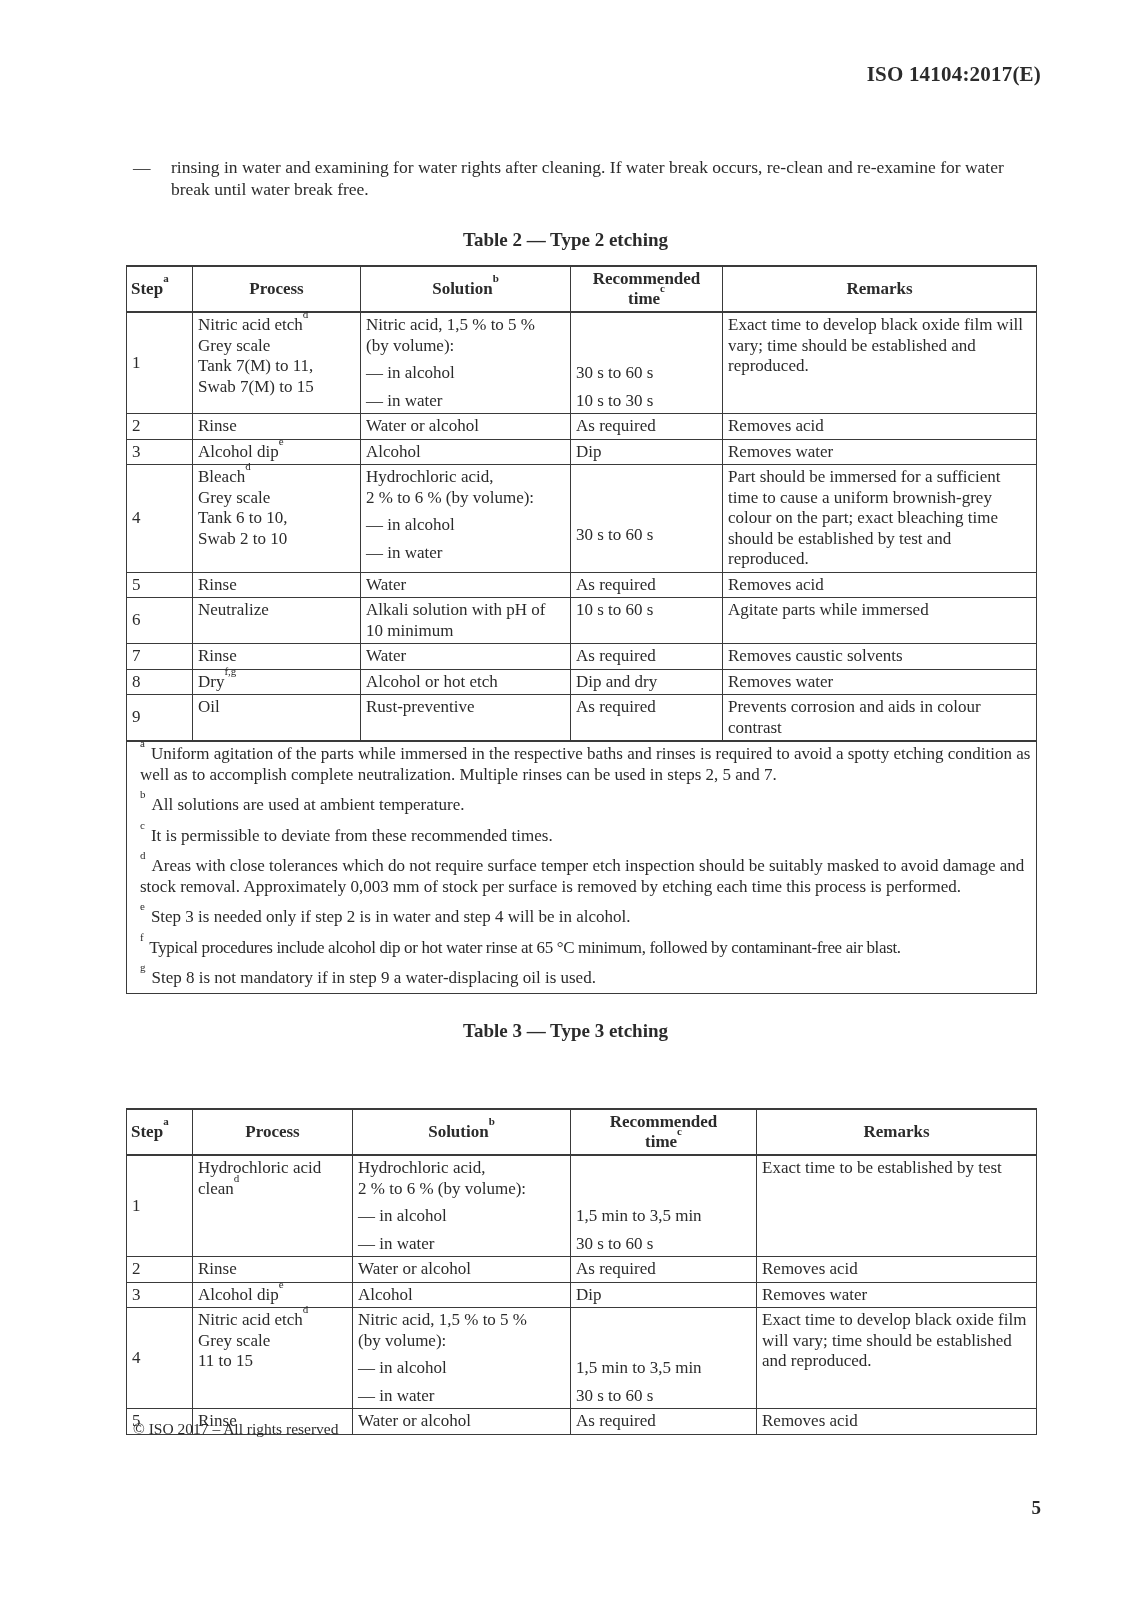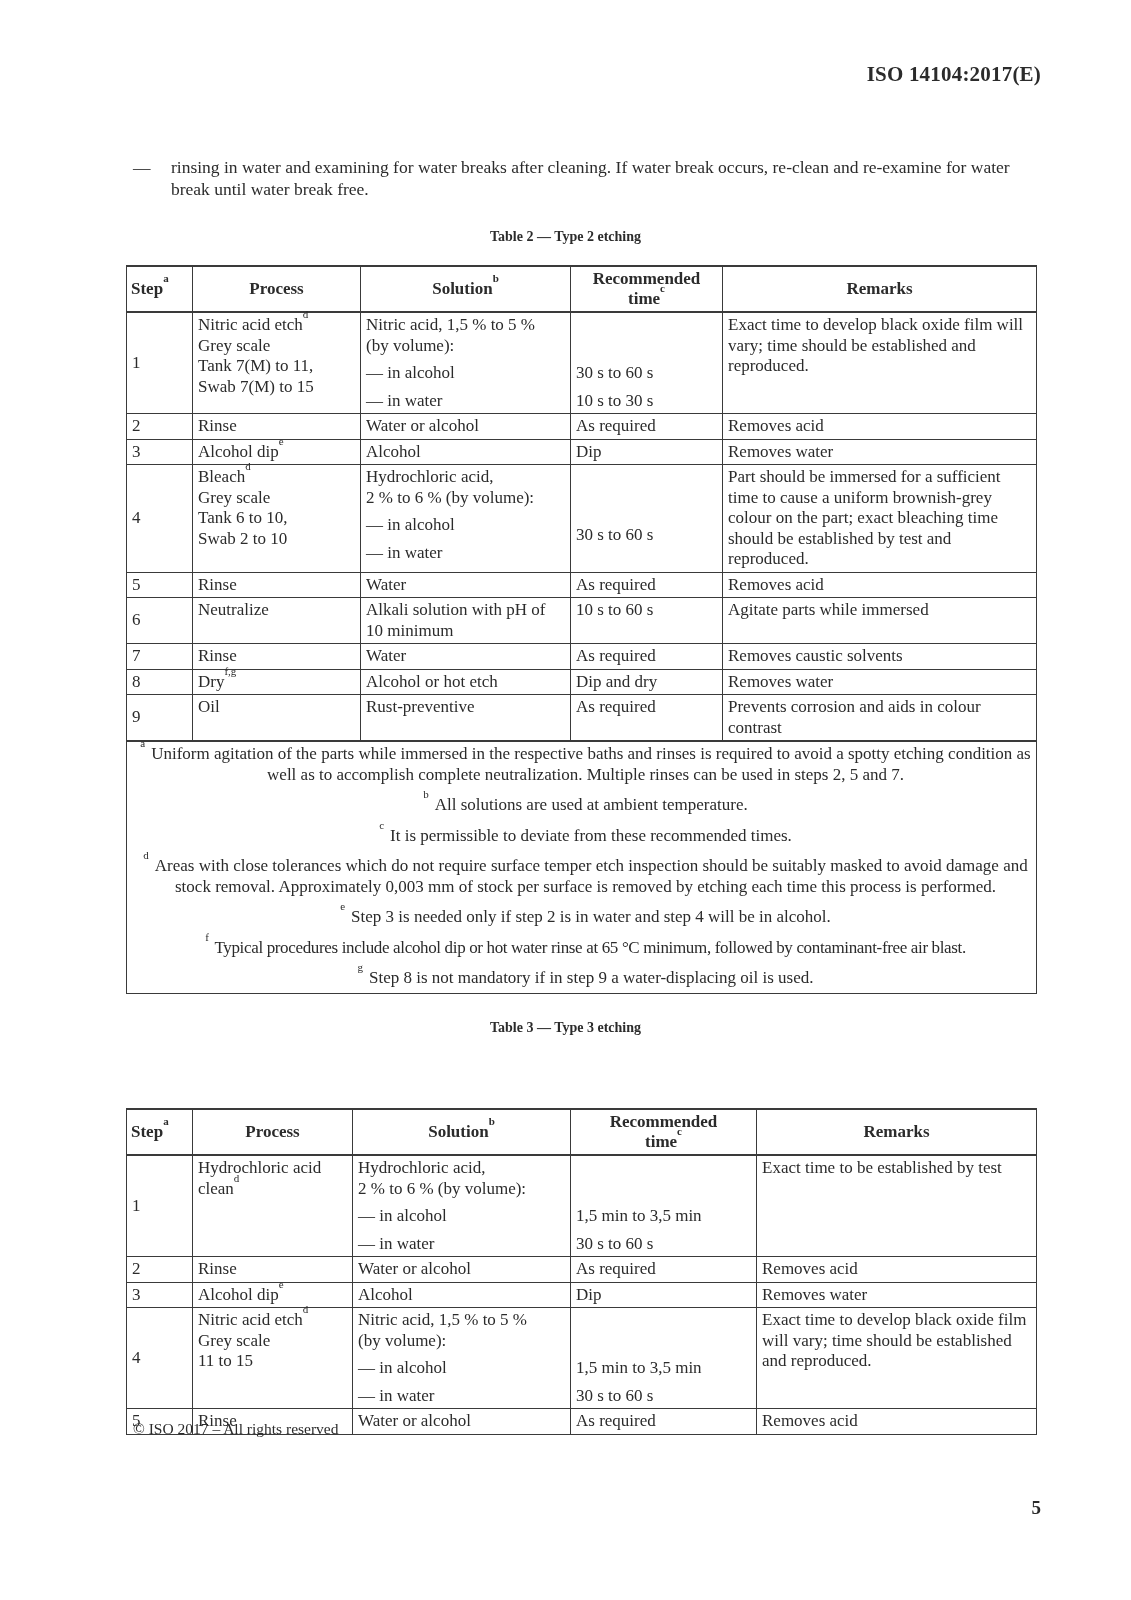--- a/index.html
+++ b/index.html
@@ -5,46 +5,46 @@
   html, body { margin: 0; padding: 0; background: #ffffff; }
   body { width: 1131px; height: 1600px; position: relative; overflow: hidden;
          font-family: "DejaVu Serif", "Liberation Serif", serif; color: #2b2b2b; }
   .hdr { position: absolute; top: 62px; right: 90px; font-size: 21px; font-weight: bold;
          font-family: Liberation Serif, serif; letter-spacing: 0.2px; }
   .bullet { position: absolute; top: 156px; left: 133px; width: 910px; font-size: 17.5px;
             line-height: 22px; font-family: "Liberation Serif", serif; }
   .bullet .dash { position: absolute; left: 0; top: 0; }
   .bullet .txt { margin-left: 38px; }
   .tcap { position: absolute; left: 0; width: 1131px; text-align: center; font-weight: bold;
-          font-size: 14px; font-family: "Liberation Serif", serif; }
+          font-size: 19px; font-family: "Liberation Serif", serif; }
   table.etch { position: absolute; left: 126px; width: 910px; border-collapse: collapse;
                font-family: "Liberation Serif", serif; font-size: 17px; line-height: 20.5px;
                table-layout: fixed; }
   table.etch th, table.etch td { border: 1.5px solid #3a3a3a; padding: 2px 5px; vertical-align: top; text-align: left; }
   table.etch thead th { border-width: 2px 1.5px; font-weight: bold; text-align: center; vertical-align: middle;
                         height: 44px; padding: 0 4px; }
   table.etch thead th:first-child { text-align: left; }
   table.etch td.step { vertical-align: middle; }
   sup { font-size: 11px; vertical-align: top; position: relative; top: -1px; line-height: 0; }
   .sub { display: block; }
   td.fn { padding: 4px 5px 2px 5px; border-top: 2px solid #3a3a3a !important; }
-  .fnline { margin: 0 0 10px 8px; line-height: 20.5px; text-align: center; }
+  .fnline { margin: 0 0 10px 8px; line-height: 20.5px; }
   .fnline:last-child { margin-bottom: 2px; }
   .fnline sup { font-size: 11px; margin-right: 6px; }
   .foot-left { position: absolute; top: 1420px; left: 133px; font-size: 15.5px; font-family: "Liberation Serif", serif; }
   .foot-right { position: absolute; top: 1497px; right: 90px; font-size: 19px; font-weight: bold; font-family: "Liberation Serif", serif; }
 </style>
 </head>
 <body>
 
 <div class="hdr">ISO 14104:2017(E)</div>
 
 <div class="bullet">
   <span class="dash">—</span>
-  <div class="txt">rinsing in water and examining for water breaks after cleaning. If water break occurs, re-clean and re-examine for water break until water break free.</div>
+  <div class="txt">rinsing in water and examining for water rights after cleaning. If water break occurs, re-clean and re-examine for water break until water break free.</div>
 </div>
 
 <div class="tcap" style="top:229px">Table 2 — Type 2 etching</div>
 <table class="etch" style="top:265px">
   <colgroup>
       <col style="width:66px">
       <col style="width:168px">
       <col style="width:210px">
       <col style="width:152px">
       <col style="width:314px">

